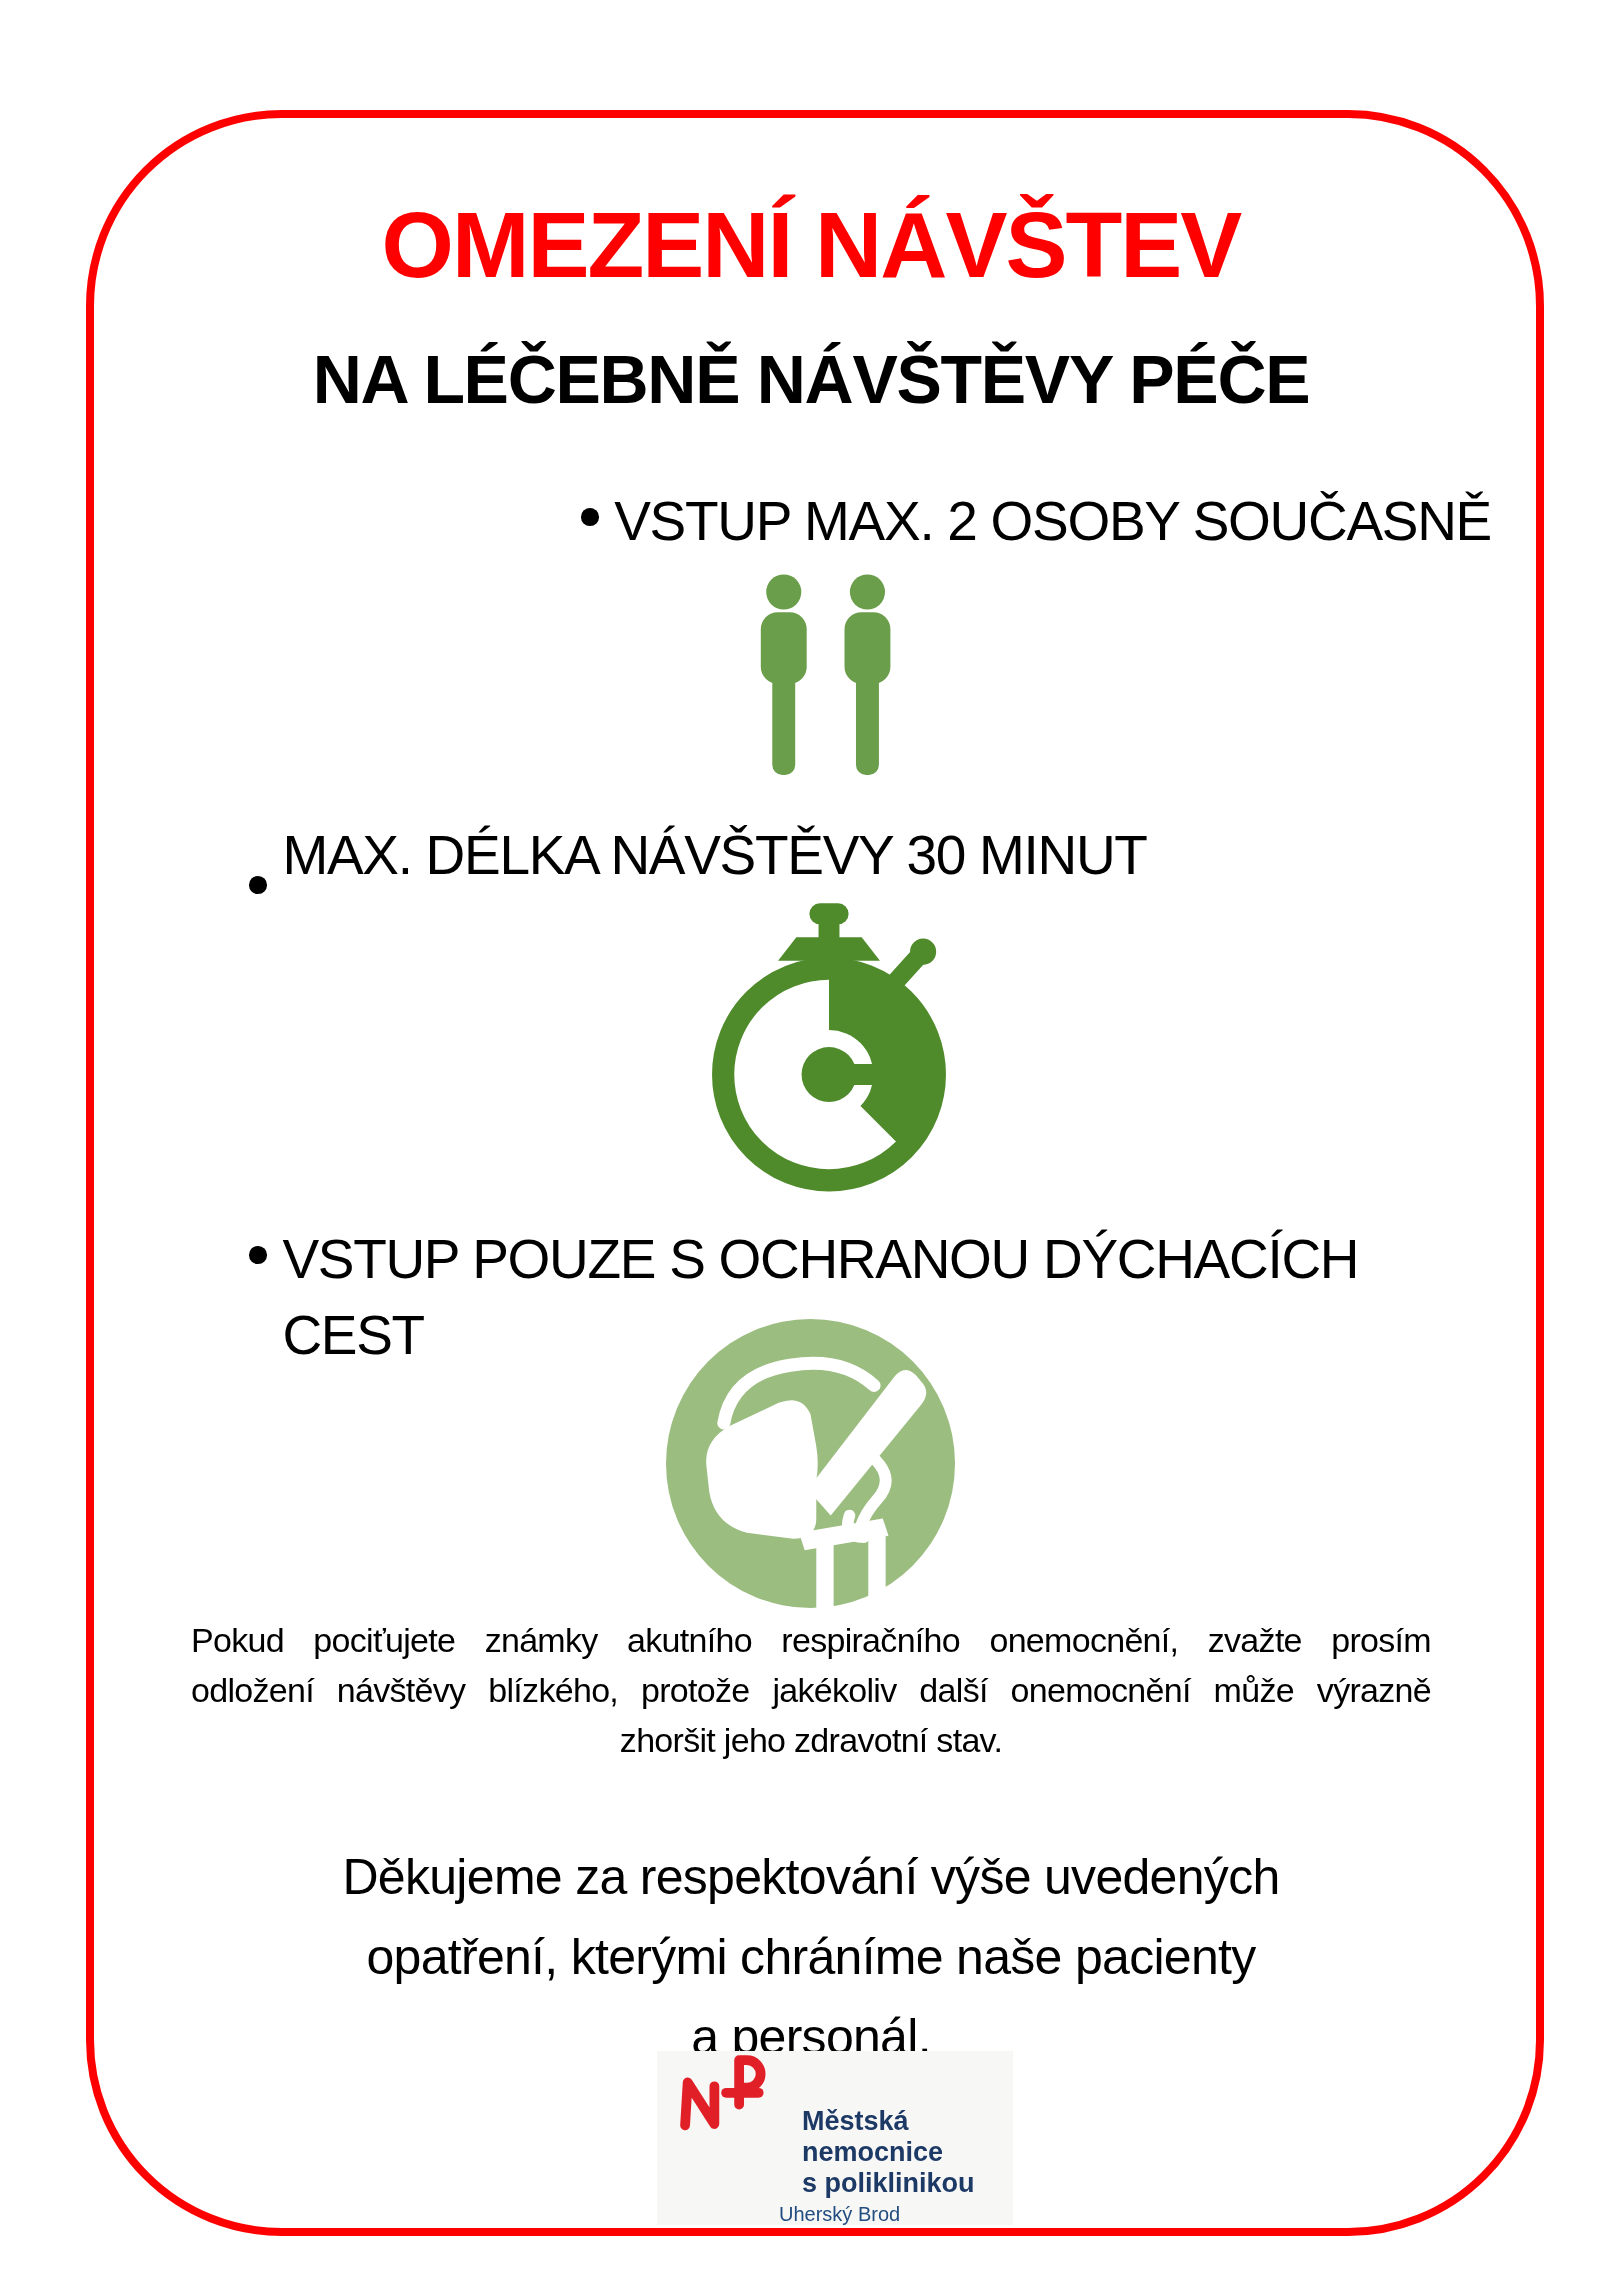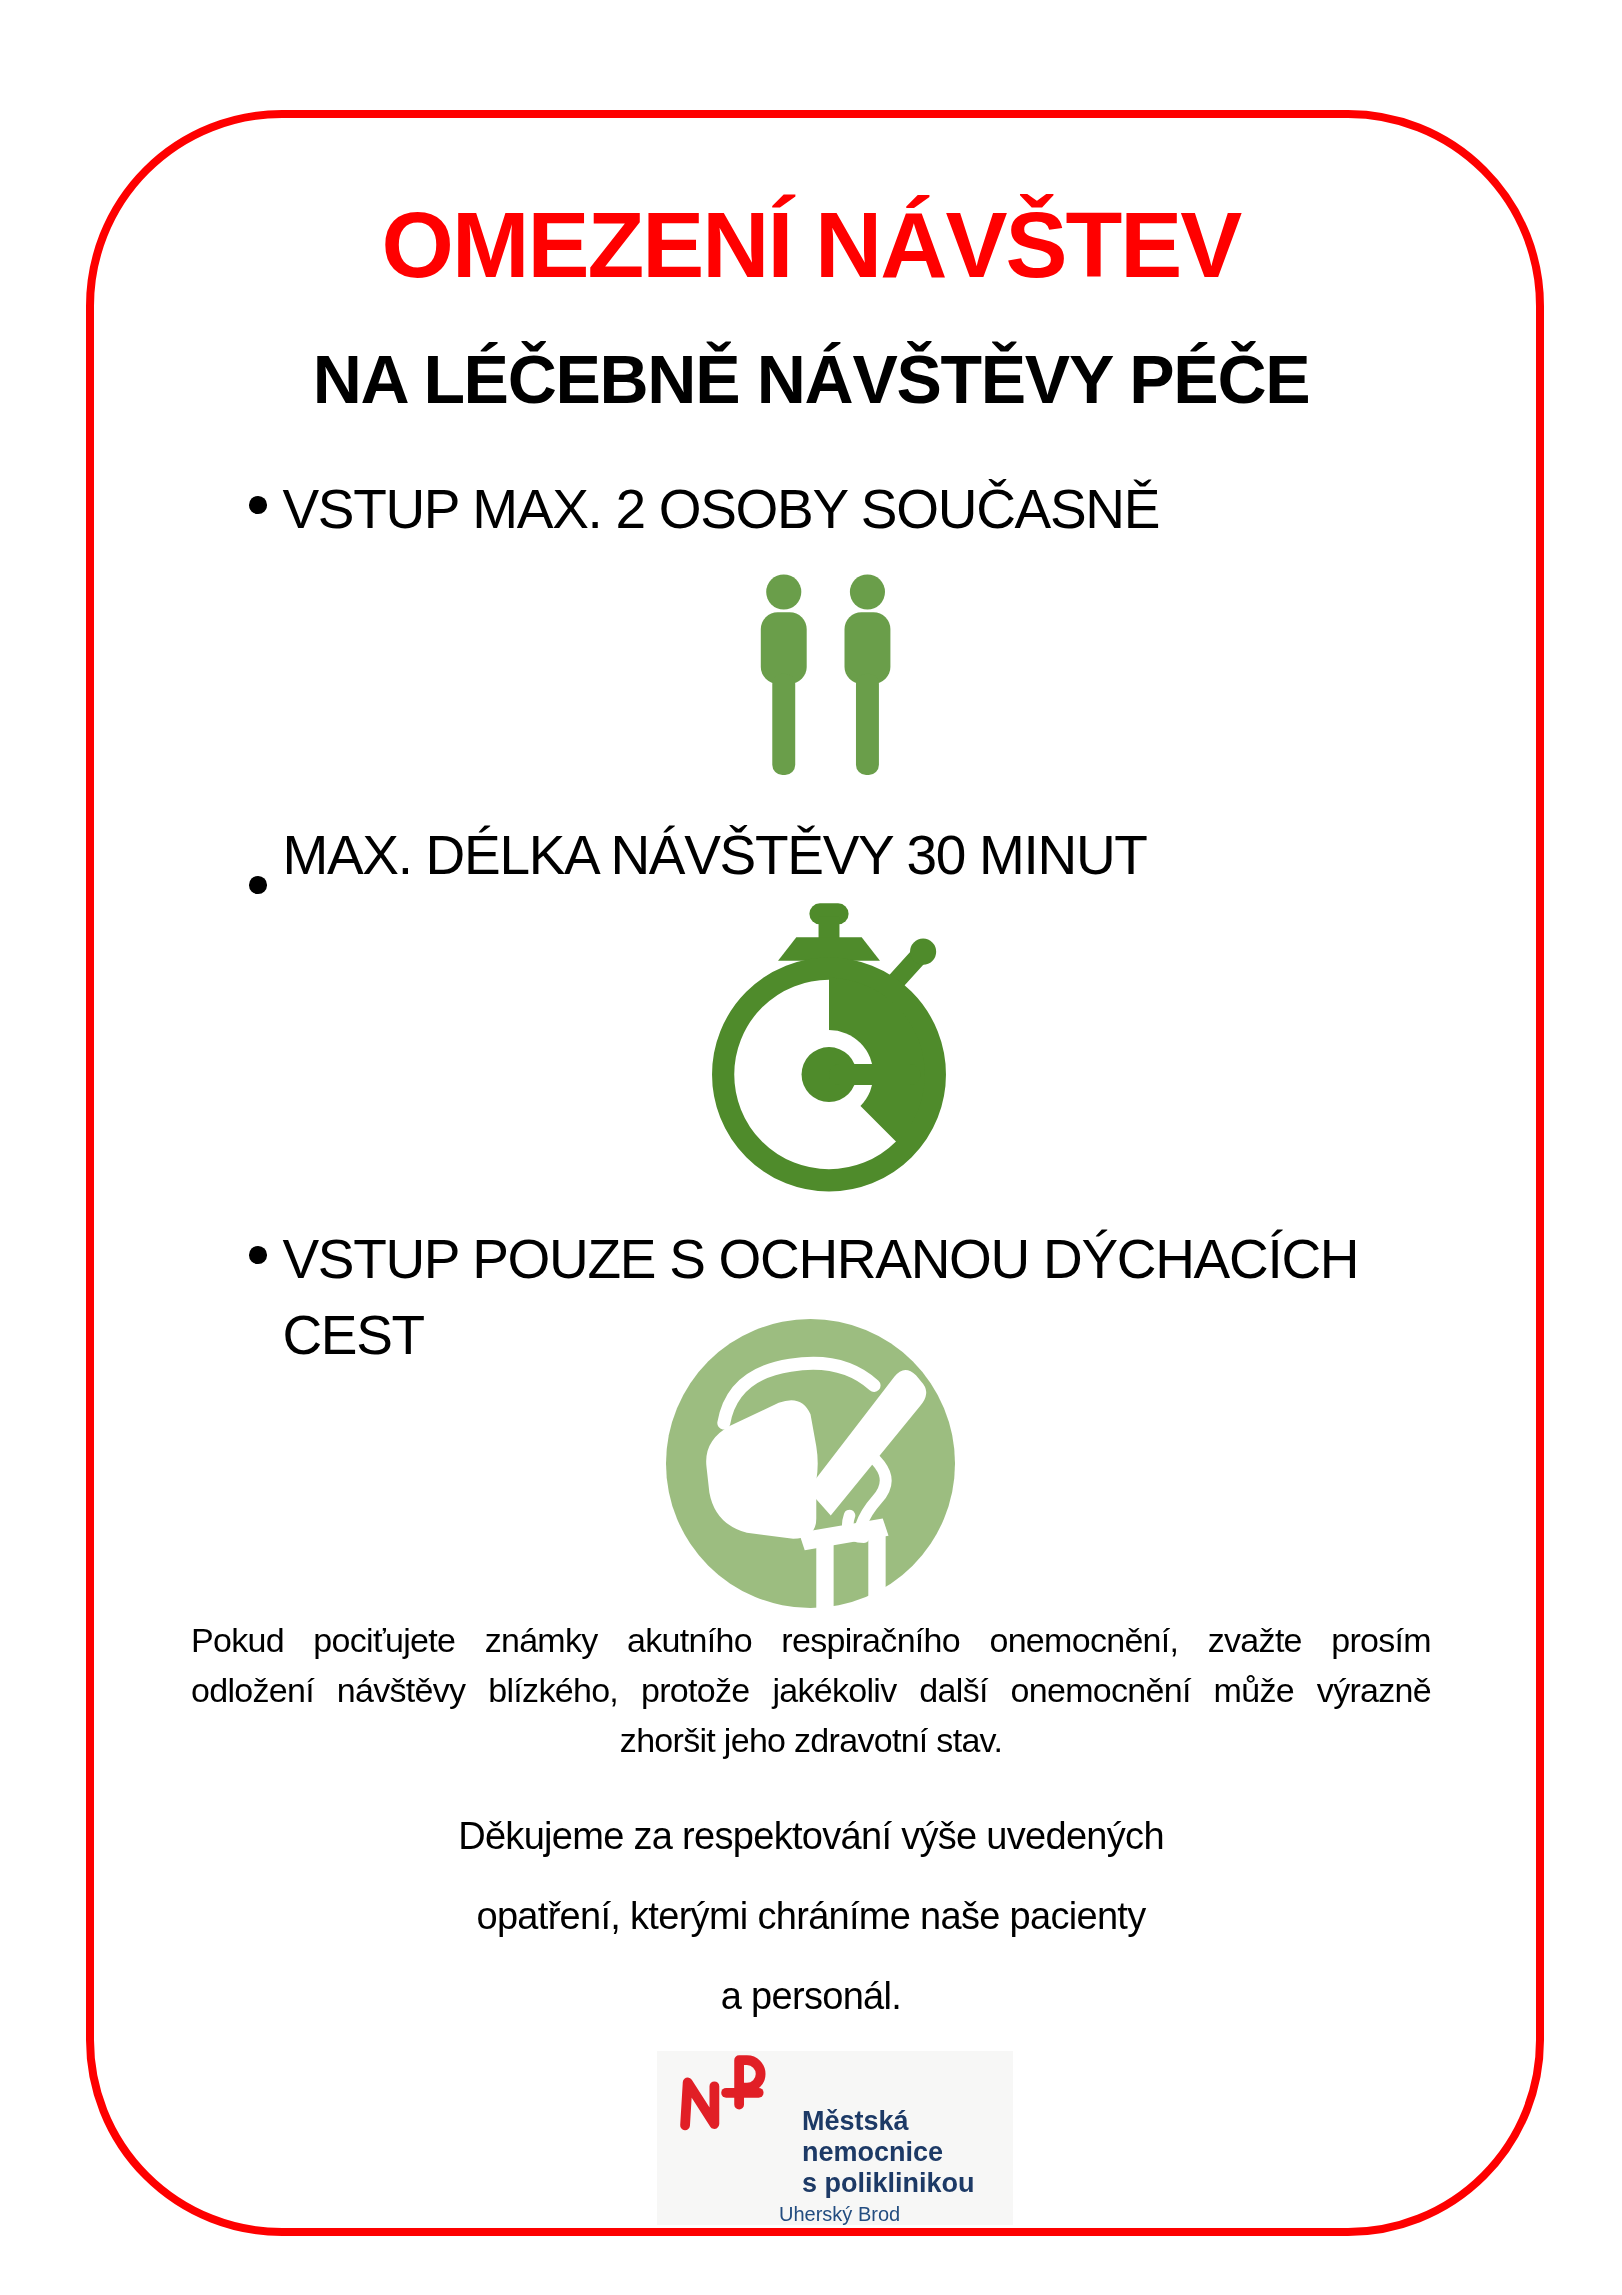--- a/index.html
+++ b/index.html
@@ -39,38 +39,38 @@
   .bullet .dot{
     width:17.7px;height:17.7px;border-radius:50%;
     background:#000;flex:0 0 auto;
     margin:24px 15.7px 0 0;
   }
   .bullet .btext{
     font-size:55px;font-weight:400;letter-spacing:-1.3px;
     line-height:1.38;
     white-space:nowrap;
   }
-  .b1{top:472px;}
+  .b1{top:484px;justify-content:flex-end;}
   .b2{top:818px;align-items:flex-end;}
   .b3{top:1222px;}
   .icon{position:absolute;}
   .people-icon{left:750px;top:573px;width:162px;height:204px;}
   .stopwatch-icon{left:697px;top:903px;width:264px;height:296px;}
   .mask-icon{left:666px;top:1319px;width:289px;height:289px;}
   .paragraph{
     position:absolute;left:191px;width:1240px;top:1615px;
     font-size:34px;letter-spacing:-0.7px;color:#000000;
     line-height:50px;
   }
   .paragraph .jline{text-align:justify;text-align-last:justify;}
   .paragraph .lline{text-align:center;}
   .thanks{
-    position:absolute;left:0;right:0;top:1796px;
+    position:absolute;left:0;right:0;top:1837px;
     text-align:center;color:#000;
-    font-size:38px;letter-spacing:-0.7px;
+    font-size:50px;letter-spacing:-0.7px;
     line-height:80px;
   }
   .logo-panel{
     position:absolute;left:657px;top:2051px;width:356px;height:174px;
     background:var(--panelGray);
   }
   .logo-mark{position:absolute;left:17px;top:1.3px;width:99px;height:79px;}
   .logo-text{
     position:absolute;left:122px;top:55px;
     color:var(--logoNavy);

